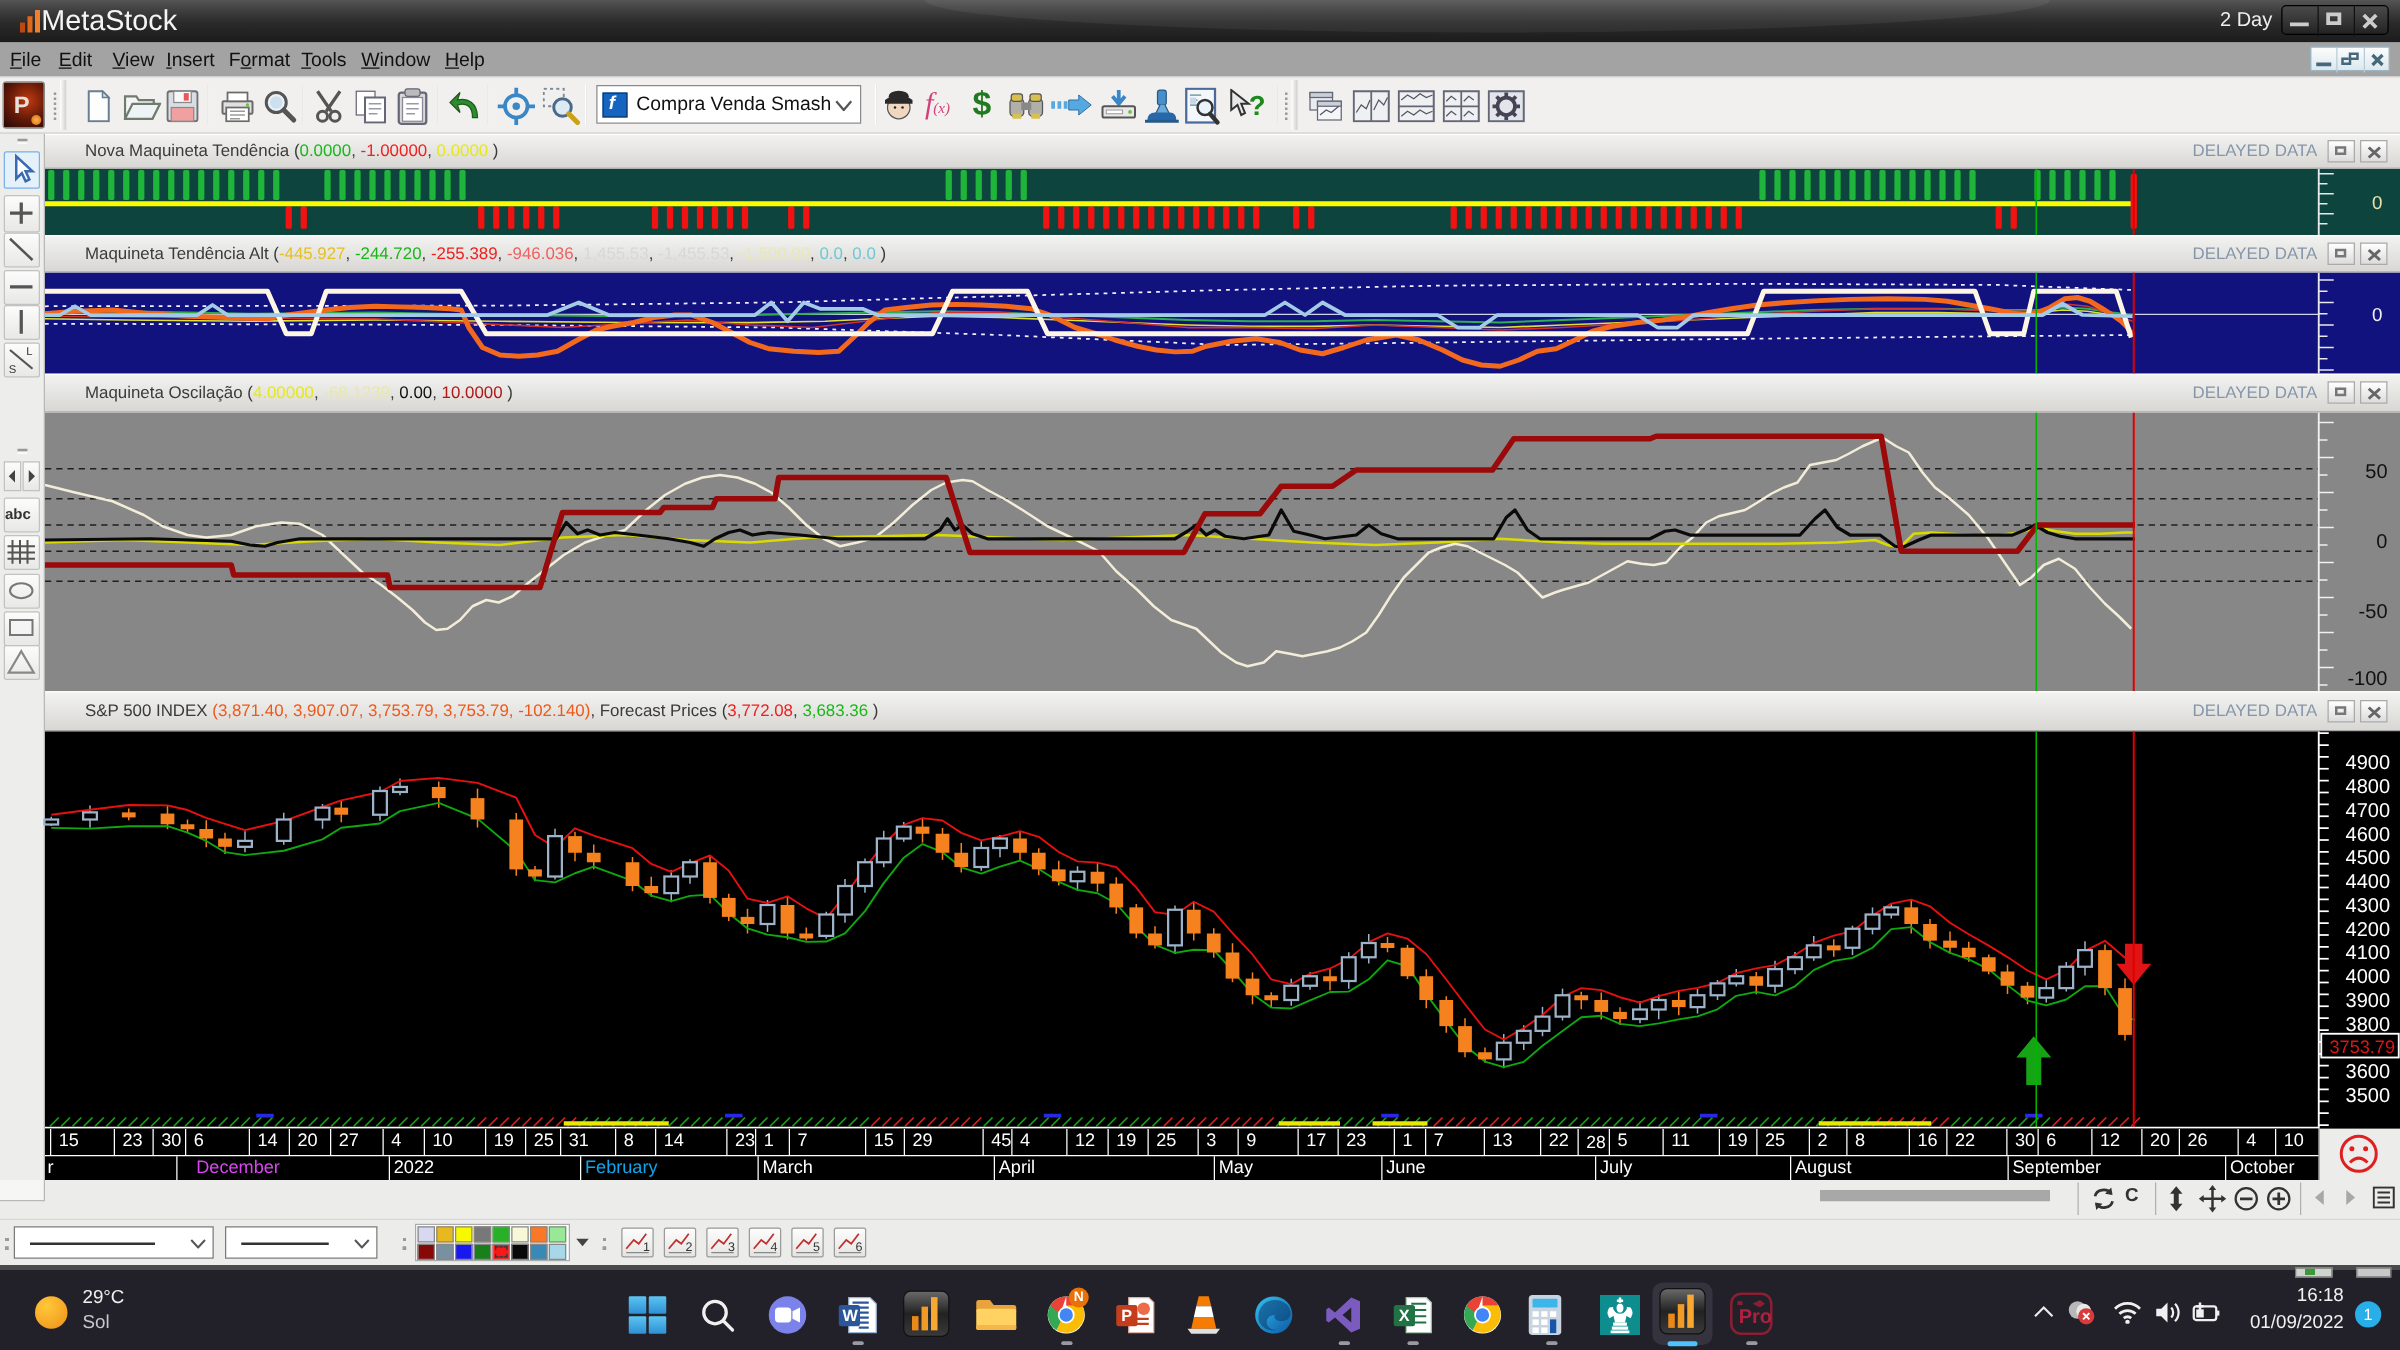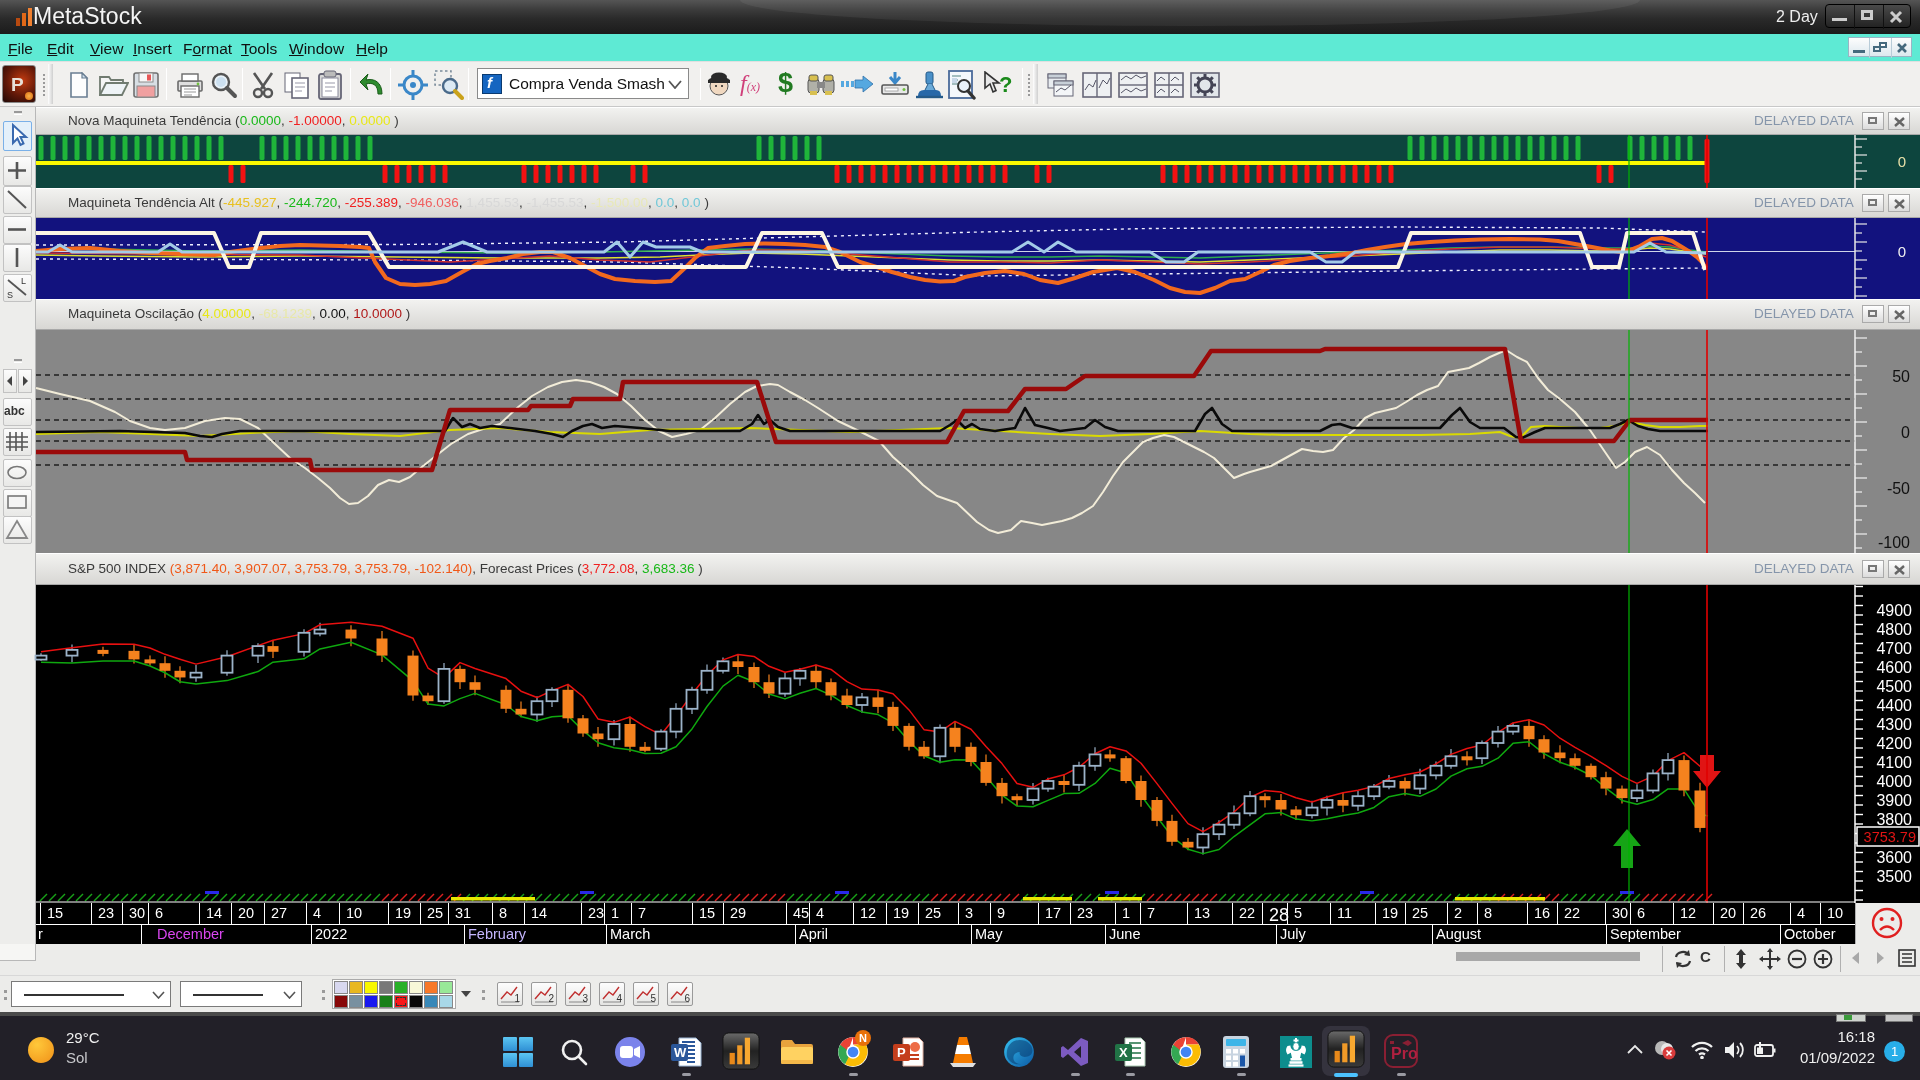--- a/index.html
+++ b/index.html
@@ -19,21 +19,21 @@
    <div style="position:absolute;left:6px;top:13px;width:15px;height:3px;background:#ccc;"></div>
    <div style="position:absolute;left:28px;top:0;width:1px;height:24px;background:#111;"></div>
    <div style="position:absolute;left:35px;top:5px;width:12px;height:10px;border:3px solid #ccc;"></div>
    <div style="position:absolute;left:57px;top:0;width:1px;height:24px;background:#111;"></div>
    <svg style="position:absolute;left:63px;top:5px;" width="14" height="14" viewBox="0 0 14 14">
         <path d="M2 2 L12 12 M12 2 L2 12" stroke="#ccc" stroke-width="3"></path>
       </svg>
  </div>
 </div>
 
-<div style="position:absolute;left:0;top:34px;width:1920px;height:28px;background:#5eead4;border-bottom:1px solid #e0e0e0;">
+<div style="position:absolute;left:0;top:34px;width:1920px;height:28px;background:#a3a3a3;border-bottom:1px solid #e0e0e0;">
     <div style="position:absolute;left:8px;top:6px;font-size:15.5px;color:#111;"><span style="text-decoration:underline;">F</span>ile</div>
     <div style="position:absolute;left:47px;top:6px;font-size:15.5px;color:#111;"><span style="text-decoration:underline;">E</span>dit</div>
     <div style="position:absolute;left:90px;top:6px;font-size:15.5px;color:#111;"><span style="text-decoration:underline;">V</span>iew</div>
     <div style="position:absolute;left:133px;top:6px;font-size:15.5px;color:#111;"><span style="text-decoration:underline;">I</span>nsert</div>
     <div style="position:absolute;left:183px;top:6px;font-size:15.5px;color:#111;">F<span style="text-decoration:underline;">o</span>rmat</div>
     <div style="position:absolute;left:241px;top:6px;font-size:15.5px;color:#111;"><span style="text-decoration:underline;">T</span>ools</div>
     <div style="position:absolute;left:289px;top:6px;font-size:15.5px;color:#111;"><span style="text-decoration:underline;">W</span>indow</div>
     <div style="position:absolute;left:356px;top:6px;font-size:15.5px;color:#111;"><span style="text-decoration:underline;">H</span>elp</div>
  <div style="position:absolute;left:1848px;top:3px;width:64px;height:20px;border:1px solid #9ab4c4;background:linear-gradient(180deg,#fdfdfd,#dce8ee);">
   <div style="position:absolute;left:4px;top:12px;width:12px;height:3px;background:#44697d;"></div>
@@ -1007,21 +1007,21 @@
     <div style="position:absolute;left:1041px;top:2px;font-size:14.5px;color:#fff;">23</div>
     <div style="position:absolute;left:1079px;top:0px;width:1px;height:21px;background:#fff;"></div>
     <div style="position:absolute;left:1086px;top:2px;font-size:14.5px;color:#fff;">1</div>
     <div style="position:absolute;left:1104px;top:0px;width:1px;height:21px;background:#fff;"></div>
     <div style="position:absolute;left:1111px;top:2px;font-size:14.5px;color:#fff;">7</div>
     <div style="position:absolute;left:1151px;top:0px;width:1px;height:21px;background:#fff;"></div>
     <div style="position:absolute;left:1158px;top:2px;font-size:14.5px;color:#fff;">13</div>
     <div style="position:absolute;left:1196px;top:0px;width:1px;height:21px;background:#fff;"></div>
     <div style="position:absolute;left:1203px;top:2px;font-size:14.5px;color:#fff;">22</div>
     <div style="position:absolute;left:1226px;top:0px;width:1px;height:21px;background:#fff;"></div>
-    <div style="position:absolute;left:1233px;top:2px;font-size:18px;color:#fff;">28</div>
+    <div style="position:absolute;left:1233px;top:2px;font-size:14px;color:#fff;">28</div>
     <div style="position:absolute;left:1251px;top:0px;width:1px;height:21px;background:#fff;"></div>
     <div style="position:absolute;left:1258px;top:2px;font-size:14.5px;color:#fff;">5</div>
     <div style="position:absolute;left:1294px;top:0px;width:1px;height:21px;background:#fff;"></div>
     <div style="position:absolute;left:1301px;top:2px;font-size:14.5px;color:#fff;">11</div>
     <div style="position:absolute;left:1339px;top:0px;width:1px;height:21px;background:#fff;"></div>
     <div style="position:absolute;left:1346px;top:2px;font-size:14.5px;color:#fff;">19</div>
     <div style="position:absolute;left:1369px;top:0px;width:1px;height:21px;background:#fff;"></div>
     <div style="position:absolute;left:1376px;top:2px;font-size:14.5px;color:#fff;">25</div>
     <div style="position:absolute;left:1411px;top:0px;width:1px;height:21px;background:#fff;"></div>
     <div style="position:absolute;left:1418px;top:2px;font-size:14.5px;color:#fff;">2</div>
@@ -1044,21 +1044,21 @@
     <div style="position:absolute;left:1754px;top:0px;width:1px;height:21px;background:#fff;"></div>
     <div style="position:absolute;left:1761px;top:2px;font-size:14.5px;color:#fff;">4</div>
     <div style="position:absolute;left:1784px;top:0px;width:1px;height:21px;background:#fff;"></div>
     <div style="position:absolute;left:1791px;top:2px;font-size:14.5px;color:#fff;">10</div>
     <div style="position:absolute;left:0;top:21px;width:1819px;height:1px;background:#fff;"></div>
     <div style="position:absolute;left:105px;top:22px;width:1px;height:19px;background:#fff;"></div>
     <div style="position:absolute;left:121px;top:23px;font-size:14.5px;color:#d946ef;">December</div>
     <div style="position:absolute;left:275px;top:22px;width:1px;height:19px;background:#fff;"></div>
     <div style="position:absolute;left:279px;top:23px;font-size:14.5px;color:#fff;">2022</div>
     <div style="position:absolute;left:428px;top:22px;width:1px;height:19px;background:#fff;"></div>
-    <div style="position:absolute;left:432px;top:23px;font-size:14.5px;color:#c4b5fd;">February</div>
+    <div style="position:absolute;left:432px;top:23px;font-size:14.5px;color:#0ea5e9;">February</div>
     <div style="position:absolute;left:570px;top:22px;width:1px;height:19px;background:#fff;"></div>
     <div style="position:absolute;left:574px;top:23px;font-size:14.5px;color:#fff;">March</div>
     <div style="position:absolute;left:759px;top:22px;width:1px;height:19px;background:#fff;"></div>
     <div style="position:absolute;left:763px;top:23px;font-size:14.5px;color:#fff;">April</div>
     <div style="position:absolute;left:935px;top:22px;width:1px;height:19px;background:#fff;"></div>
     <div style="position:absolute;left:939px;top:23px;font-size:14.5px;color:#fff;">May</div>
     <div style="position:absolute;left:1069px;top:22px;width:1px;height:19px;background:#fff;"></div>
     <div style="position:absolute;left:1073px;top:23px;font-size:14.5px;color:#fff;">June</div>
     <div style="position:absolute;left:1240px;top:22px;width:1px;height:19px;background:#fff;"></div>
     <div style="position:absolute;left:1244px;top:23px;font-size:14.5px;color:#fff;">July</div>

